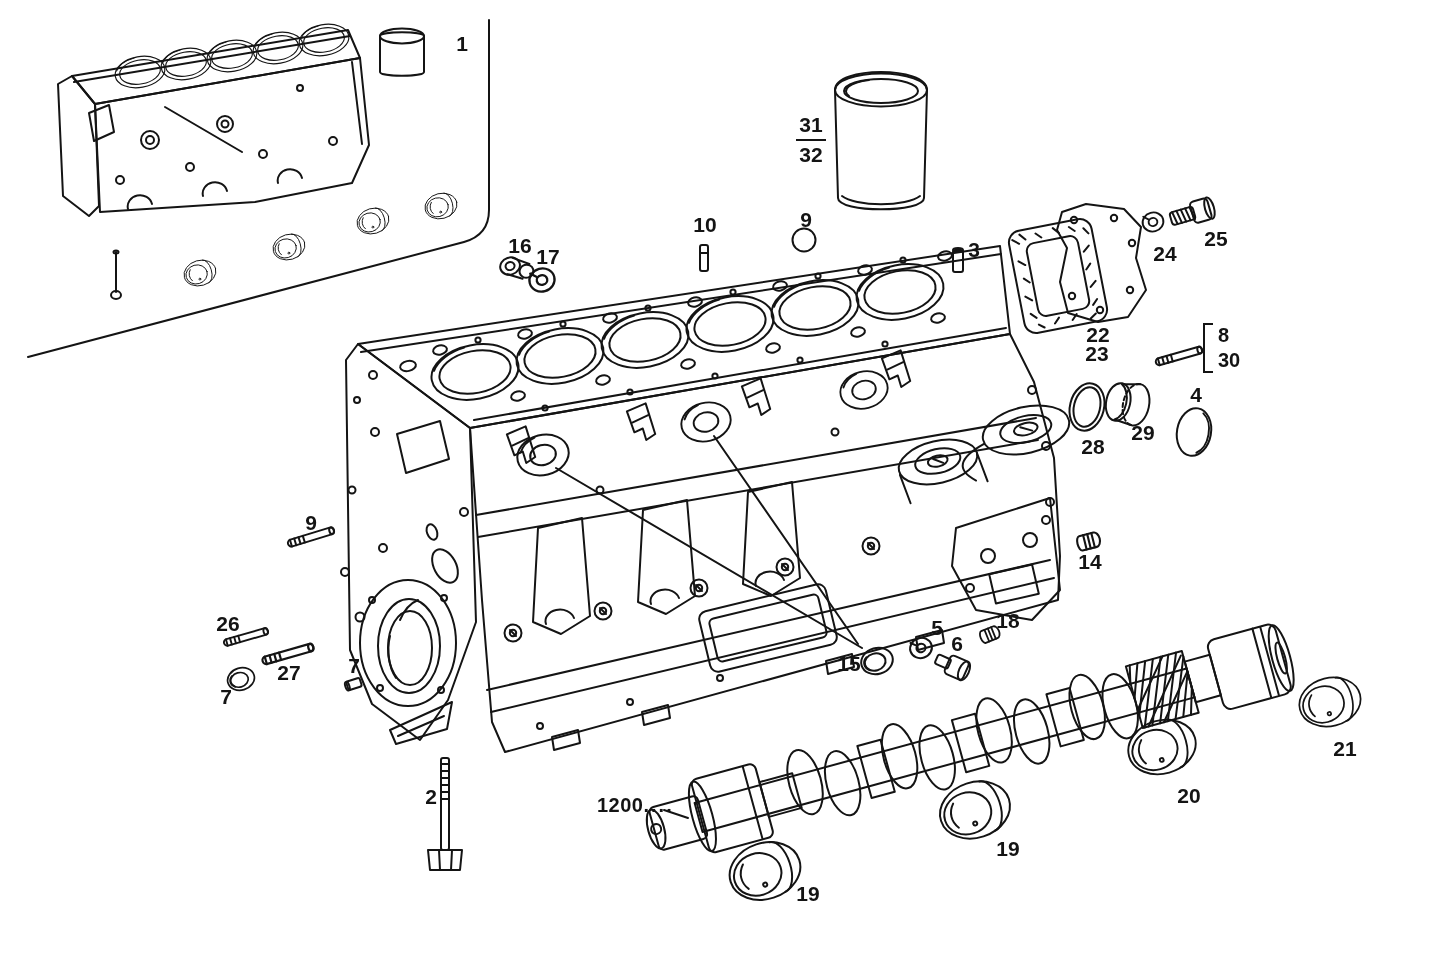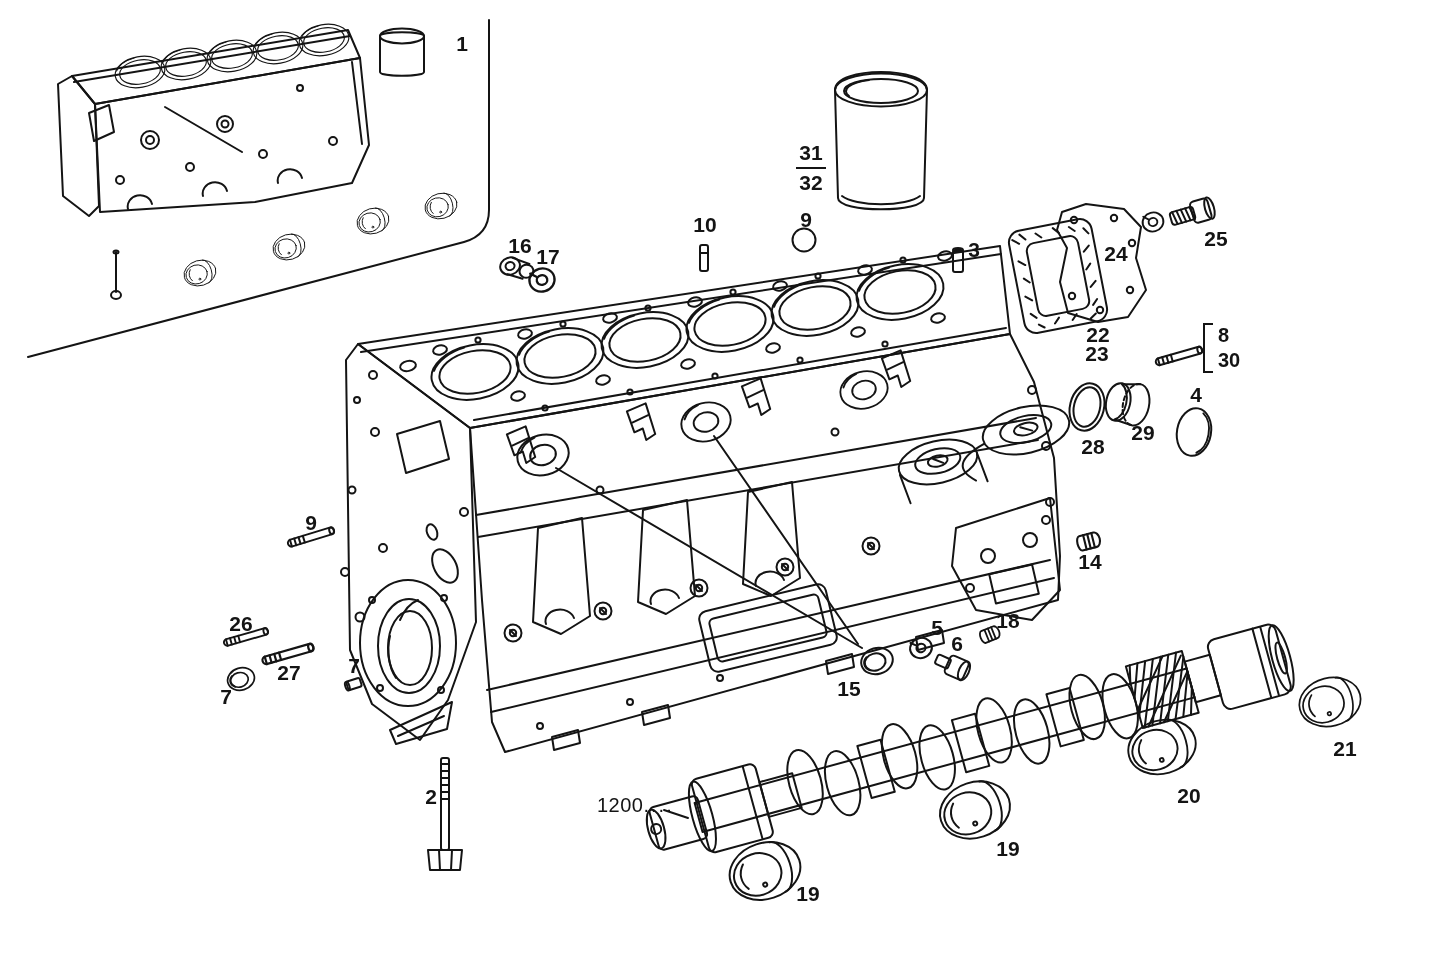--- a/index.html
+++ b/index.html
@@ -5,28 +5,28 @@
   html,body { margin:0; padding:0; background:#fff; }
   .stage { position:relative; width:1440px; height:956px; background:#ffffff; overflow:hidden;
            font-family:"Liberation Sans", sans-serif; }
   .stage svg { position:absolute; left:0; top:0; }
   svg path, svg ellipse, svg circle, svg rect, svg line {
     fill:none; stroke:#141414; stroke-width:2; stroke-linecap:round; stroke-linejoin:round;
   }
   .callout { position:absolute; transform:translate(-50%,-50%); font-size:21px; line-height:1;
              font-weight:600; color:#141414; white-space:nowrap; }
   .fraction { position:absolute; transform:translate(-50%,-50%); display:flex; flex-direction:column;
-              align-items:center; gap:2px; font-size:21px; font-weight:600; color:#141414;margin-top:28px; }
+              align-items:center; gap:2px; font-size:21px; font-weight:600; color:#141414; }
   .fraction .bar { width:30px; border-top:2.3px solid #141414; }
   .bracket-group { position:absolute; transform:translate(0,-50%); display:flex; align-items:stretch; }
   .bracket-group .bracket { width:8px; border-left:2.4px solid #141414; border-top:2.4px solid #141414;
               border-bottom:2.4px solid #141414; }
   .bracket-group .bcol { display:flex; flex-direction:column; justify-content:space-between;
               padding:1px 0 1px 5px; font-size:20px; font-weight:600; color:#141414; height:48px; }
-  .serial { position:absolute; transform:translate(0,-50%); font-size:20px; font-weight:400;
+  .serial { position:absolute; transform:translate(0,-50%); font-size:20px; font-weight:700;
             color:#141414; letter-spacing:0.5px; }
   .serial .dots { letter-spacing:2px; }
 </style>
 </head>
 <body>
 
 <div class="stage">
 <svg width="1440" height="956" viewBox="0 0 1440 956">
   <defs>
     <g id="boreG">
@@ -398,32 +398,32 @@
 </svg>
 
 <div class="callout" style="left:462px; top:43px">1</div>
 <div class="callout" style="left:520px; top:245px">16</div>
 <div class="callout" style="left:548px; top:256px">17</div>
 <div class="callout" style="left:705px; top:224px">10</div>
 <div class="callout" style="left:806px; top:219px">9</div>
 <div class="callout" style="left:974px; top:249px">3</div>
 <div class="callout" style="left:1097px; top:353px">23</div>
 <div class="callout" style="left:1098px; top:334px">22</div>
-<div class="callout" style="left:1116px; top:253px">24</div>
+<div class="callout" style="left:1165px; top:253px">24</div>
 <div class="callout" style="left:1216px; top:238px">25</div>
 <div class="callout" style="left:1093px; top:446px">28</div>
 <div class="callout" style="left:1143px; top:432px">29</div>
 <div class="callout" style="left:1196px; top:394px">4</div>
 <div class="callout" style="left:311px; top:522px">9</div>
 <div class="callout" style="left:1090px; top:561px">14</div>
-<div class="callout" style="left:241px; top:623px">26</div>
+<div class="callout" style="left:228px; top:623px">26</div>
 <div class="callout" style="left:289px; top:672px">27</div>
 <div class="callout" style="left:226px; top:696px">7</div>
 <div class="callout" style="left:354px; top:665px">7</div>
-<div class="callout" style="left:849px; top:688px">15</div>
+<div class="callout" style="left:849px; top:663px">15</div>
 <div class="callout" style="left:937px; top:627px">5</div>
 <div class="callout" style="left:957px; top:643px">6</div>
 <div class="callout" style="left:1008px; top:620px">18</div>
 <div class="callout" style="left:431px; top:796px">2</div>
 <div class="callout" style="left:808px; top:893px">19</div>
 <div class="callout" style="left:1008px; top:848px">19</div>
 <div class="callout" style="left:1189px; top:795px">20</div>
 <div class="callout" style="left:1345px; top:748px">21</div>
 
 <div class="fraction" style="left:811px; top:140px">

